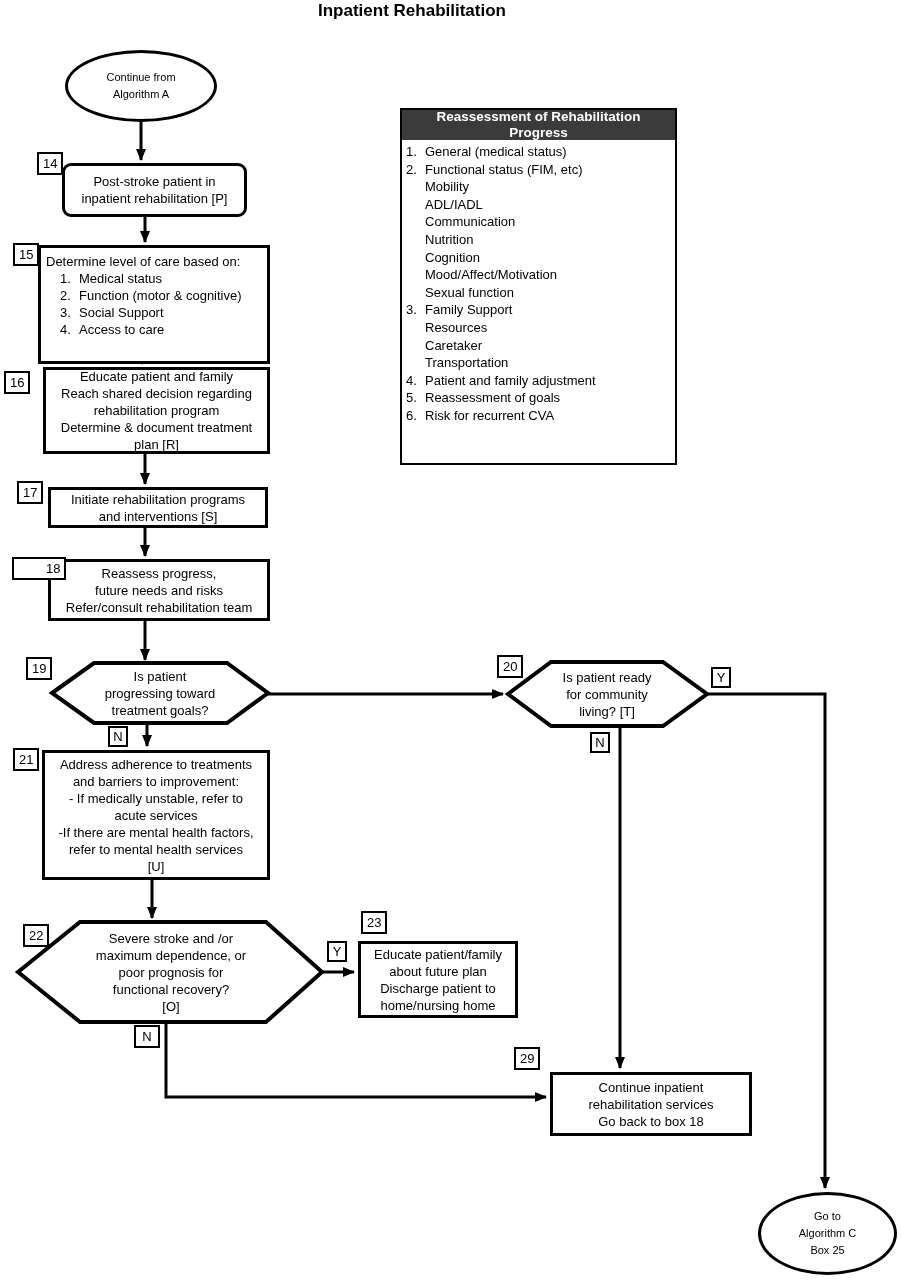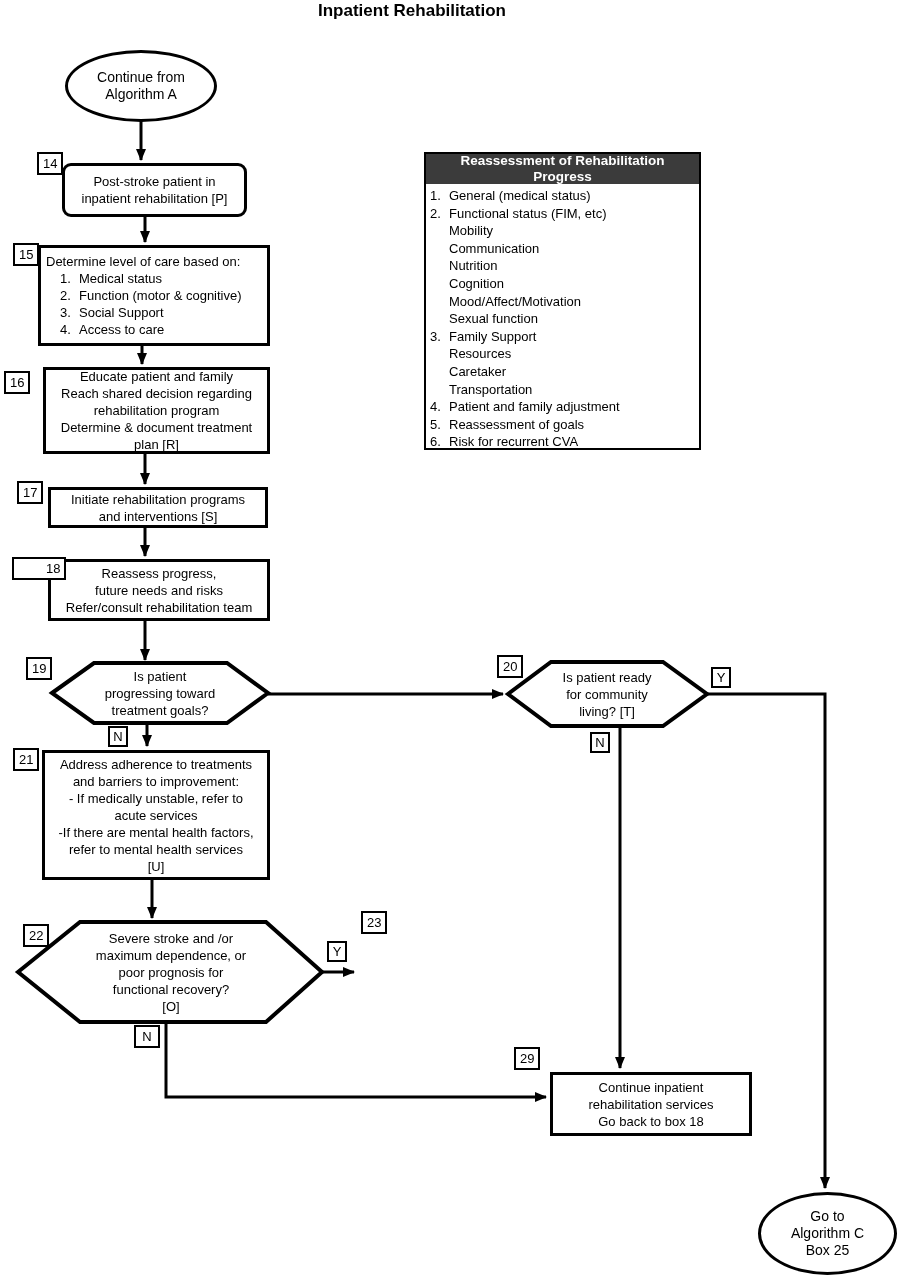--- a/index.html
+++ b/index.html
@@ -14,21 +14,21 @@
   .wires { position:absolute; left:0; top:0; z-index:1; }
   .box {
     position:absolute; box-sizing:border-box; border:3px solid #000; background:#fff;
     display:flex; align-items:center; justify-content:center; text-align:center;
     font-size:13px; line-height:17px; white-space:pre-line; z-index:2;
   }
   .rounded { border-radius:9px; }
   .oval {
     position:absolute; box-sizing:border-box; border:3px solid #000; background:#fff;
     border-radius:50%; display:flex; align-items:center; justify-content:center;
-    text-align:center; font-size:14px; line-height:17px; white-space:pre-line; z-index:2;
+    text-align:center; font-size:11px; line-height:17px; white-space:pre-line; z-index:2;
   }
   .hex-text {
     position:absolute; display:flex; align-items:center; justify-content:center;
     text-align:center; font-size:13px; line-height:17px; white-space:pre-line; z-index:2;
   }
   .numlabel {
     position:absolute; box-sizing:border-box; border:2px solid #000; background:#fff;
     font-size:13px; line-height:19px; padding:0 4px; min-width:24px; height:23px;
     z-index:3;
   }
@@ -94,21 +94,21 @@
   </svg>
 
   <div class="oval" style="left:65px; top:50px; width:152px; height:72px;">Continue from
 Algorithm A</div>
 
   <div class="numlabel" style="left:29px; top:152px;margin-left:8px;">14</div>
   <div class="box rounded" style="left:62px; top:163px; width:185px; height:54px;">Post-stroke patient in
 inpatient rehabilitation [P]</div>
 
   <div class="numlabel" style="left:13px; top:243px;">15</div>
-  <div class="listbox" style="left:38px; top:245px; width:232px; height:101px;">
+  <div class="listbox" style="left:38px; top:245px; width:232px; height:119px;">
     <div>Determine level of care based on:</div>
     <div>
 
         <div class="row">
           <span class="num">1.</span>
           <span>Medical status</span>
         </div>
 
         <div class="row">
           <span class="num">2.</span>
@@ -168,50 +168,58 @@
   <div class="numlabel" style="left:23px; top:924px;">22</div>
   <div class="hex-text" style="left:45px; top:922px; width:252px; height:100px;">Severe stroke and /or
 maximum dependence, or
 poor prognosis for
 functional recovery?
 [O]</div>
   <div class="yn" style="left:327px; top:941px;">Y</div>
   <div class="yn" style="left:134px; top:1025px; width:26px; height:23px;">N</div>
 
   <div class="numlabel" style="left:361px; top:911px;">23</div>
+  <div class="box" style="left:358px; top:941px; width:160px; height:77px;">Educate patient/family
+about future plan
+Discharge patient to
+home/nursing home</div>
 
   <div class="numlabel" style="left:514px; top:1047px;">29</div>
   <div class="box" style="left:550px; top:1072px; width:202px; height:64px;">Continue inpatient
 rehabilitation services
 Go back to box 18</div>
 
   <div class="oval" style="left:758px; top:1192px; width:139px; height:83px;">Go to
 Algorithm C
 Box 25</div>
 
-  <div class="panel" style="left:424px; top:108px; width:277px; height:298px;margin-top:44px;">
+  <div class="panel" style="left:400px; top:108px; width:277px; height:357px;">
     <div class="panel-header">Reassessment of Rehabilitation
 Progress</div>
     <div class="panel-body">
 
         <div class="prow">
           <span class="num">1.</span>
           <span>General (medical status)</span>
         </div>
 
         <div class="prow">
           <span class="num">2.</span>
           <span>Functional status (FIM, etc)</span>
         </div>
 
         <div class="prow">
           <span class="num"></span>
           <span>Mobility</span>
         </div>
 
+        <div class="prow">
+          <span class="num"></span>
+          <span>ADL/IADL</span>
+        </div>
 
         <div class="prow">
           <span class="num"></span>
           <span>Communication</span>
         </div>
 
         <div class="prow">
           <span class="num"></span>
           <span>Nutrition</span>
         </div>

